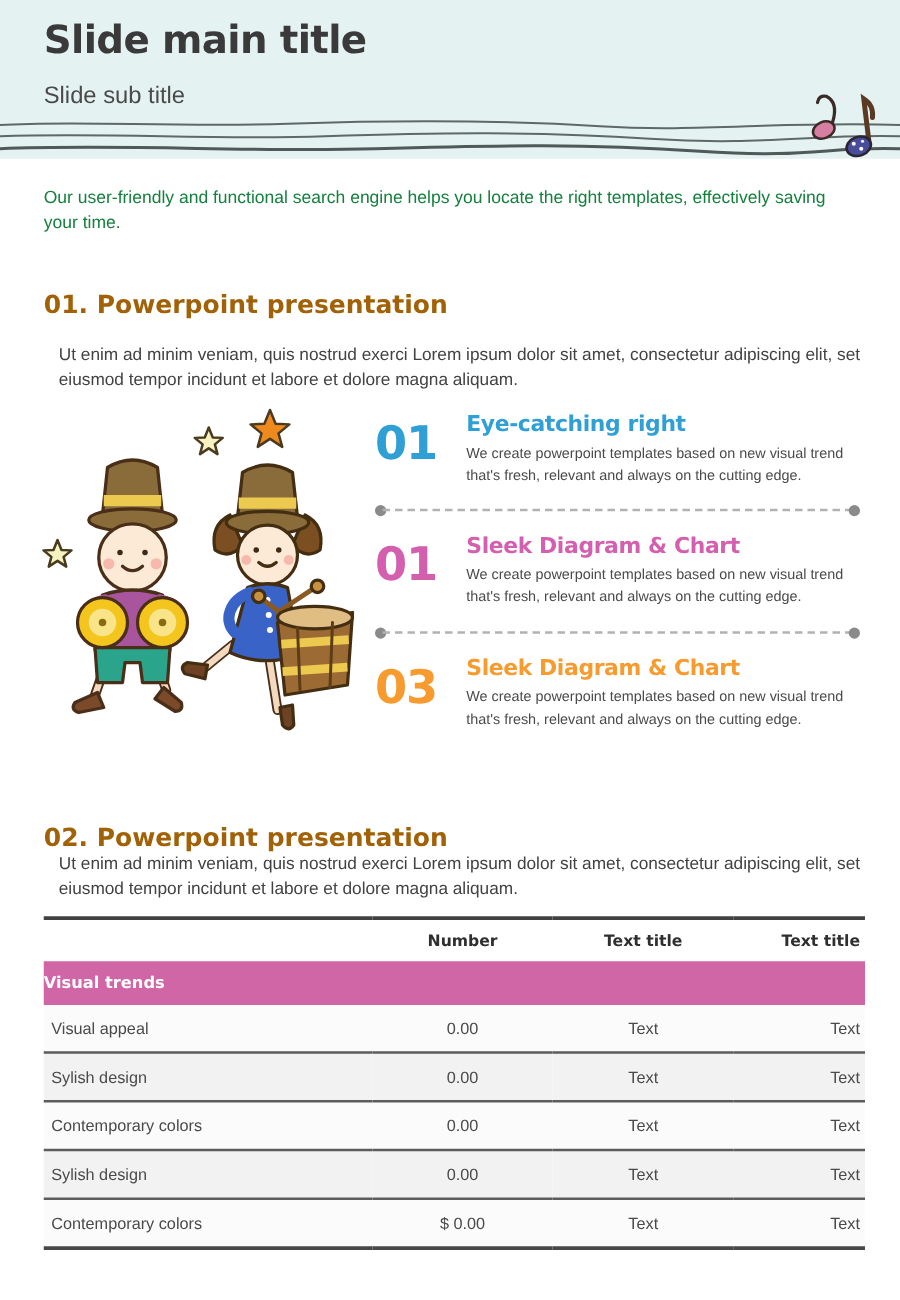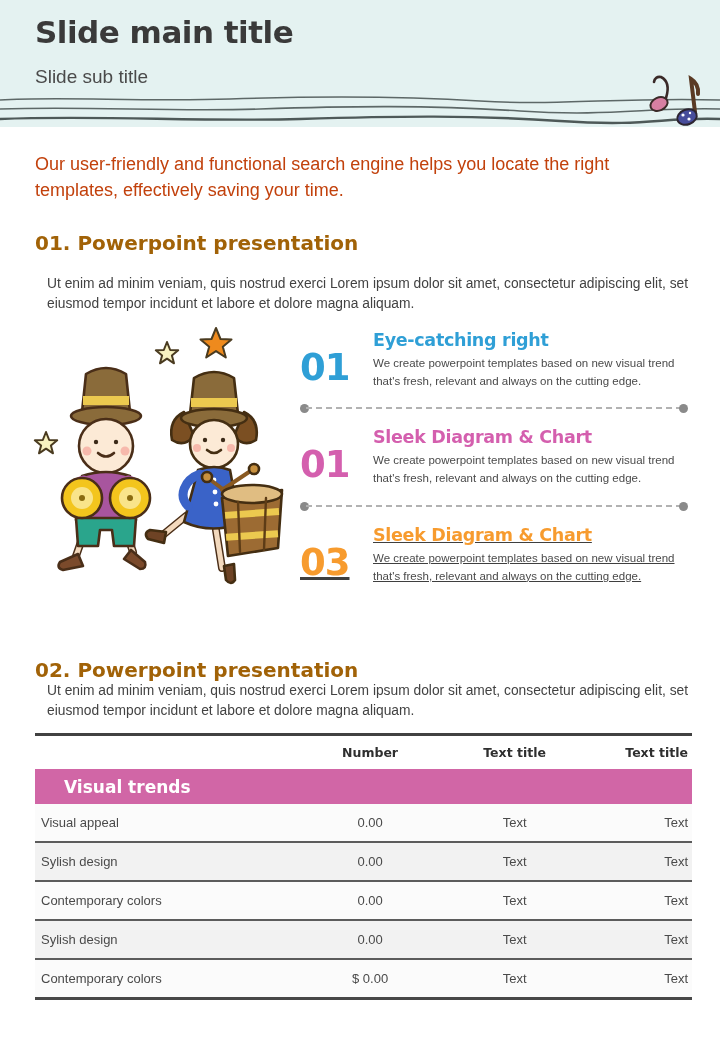--- a/index.html
+++ b/index.html
@@ -10,38 +10,38 @@
   .header{position:absolute;left:0;top:0;width:720px;height:127px;background:#e4f2f1;}
   .main-title{position:absolute;left:35px;top:14px;margin:0;
       font-family:"DejaVu Sans",sans-serif;font-weight:bold;font-size:31px;
       color:#3a3a3a;letter-spacing:-0.5px;}
   .sub-title{position:absolute;left:35px;top:66px;font-size:19px;color:#4a4a4a;}
   .staff{position:absolute;left:0;top:93px;width:720px;height:34px;}
   .notes{position:absolute;left:644px;top:70px;width:64px;height:60px;z-index:2;}
 
   
   .intro{position:absolute;left:35px;top:133px;width:655px;
-      font-size:18px;line-height:1.45;color:#c2410c;}
+      font-size:14px;line-height:1.45;color:#15803d;}
 
   
   .sec-heading{position:absolute;left:35px;margin:0;
       font-family:"DejaVu Sans",sans-serif;font-weight:bold;font-size:20px;color:#a16207;}
   .sec-body{position:absolute;left:35px;width:660px;font-size:13.8px;line-height:1.45;color:#424242;margin-left:12px;}
   #sec1-heading{top:231px;} #sec1-body{top:260px;}
   #sec2-heading{top:658px;} #sec2-body{top:667px;}
 
   
   .illustration{position:absolute;left:26px;top:320px;width:264px;height:272px;}
 
   
   .features{position:absolute;left:300px;top:326px;width:392px;height:266px;}
   .feature{position:absolute;left:0;display:flex;width:392px;}
-  #feature-0{top:4px;} #feature-1{top:101px;} #feature-2{top:199px;text-decoration:underline;}
+  #feature-0{top:4px;} #feature-1{top:101px;} #feature-2{top:199px;}
   .feat-num{width:58px;flex:0 0 58px;font-family:"DejaVu Sans",sans-serif;
-      font-weight:bold;font-size:37px;line-height:1.1;letter-spacing:-1px;margin-top:18px;}
+      font-weight:bold;font-size:37px;line-height:1.1;letter-spacing:-1px;margin-top:5px;}
   .feat-text{margin-left:15px;width:318px;}
   .feat-title{font-family:"DejaVu Sans",sans-serif;font-weight:bold;font-size:17.5px;
       margin:0 0 5px 0;letter-spacing:-0.3px;}
   .feat-desc{font-size:11.5px;line-height:1.55;color:#4a4a4a;}
   .sep{position:absolute;left:0;width:388px;height:9px;}
   #sep-0{top:78px;} #sep-1{top:176px;}
   .sep .dash{position:absolute;left:6px;right:6px;top:3px;border-top:2px dashed #b2b2b2;}
   .sep .dot{position:absolute;top:0;width:9px;height:9px;border-radius:50%;background:#8a8a8a;}
   .sep .dot.l{left:0;} .sep .dot.r{right:0;}
 
@@ -49,21 +49,21 @@
   .tablewrap{position:absolute;left:35px;top:733px;width:657px;}
   table.data{width:657px;border-collapse:collapse;table-layout:fixed;
       border-top:3px solid #414141;border-bottom:3px solid #484848;font-size:13px;}
   col.c0{width:40%;} col.c1{width:22%;} col.c2{width:22%;} col.c3{width:16%;}
   table.data th{font-family:"DejaVu Sans",sans-serif;font-weight:bold;color:#2f2f2f;
       font-size:12.5px;height:33px;padding:0 4px;background:#fff;}
   table.data th.lft, table.data td.lft{text-align:left;padding-left:6px;}
   table.data th.ctr, table.data td.ctr{text-align:center;}
   table.data th.rgt, table.data td.rgt{text-align:right;padding-right:4px;}
   tr.band td{background:#d166a6;color:#ffffff;font-family:"DejaVu Sans",sans-serif;
-      font-weight:bold;font-size:17px;height:33px;padding-left:29px;}
+      font-weight:bold;font-size:13px;height:33px;padding-left:0;}
   tr.datarow td{height:35px;color:#4a4a4a;}
   tr.datarow.alt0 td{background:#fbfbfb;}
   tr.datarow.alt1 td{background:#f2f2f2;}
   tr.datarow + tr.datarow td{border-top:2px solid #5c5c5c;}
 </style>
 </head>
 <body>
 
 <div class="page">
 

